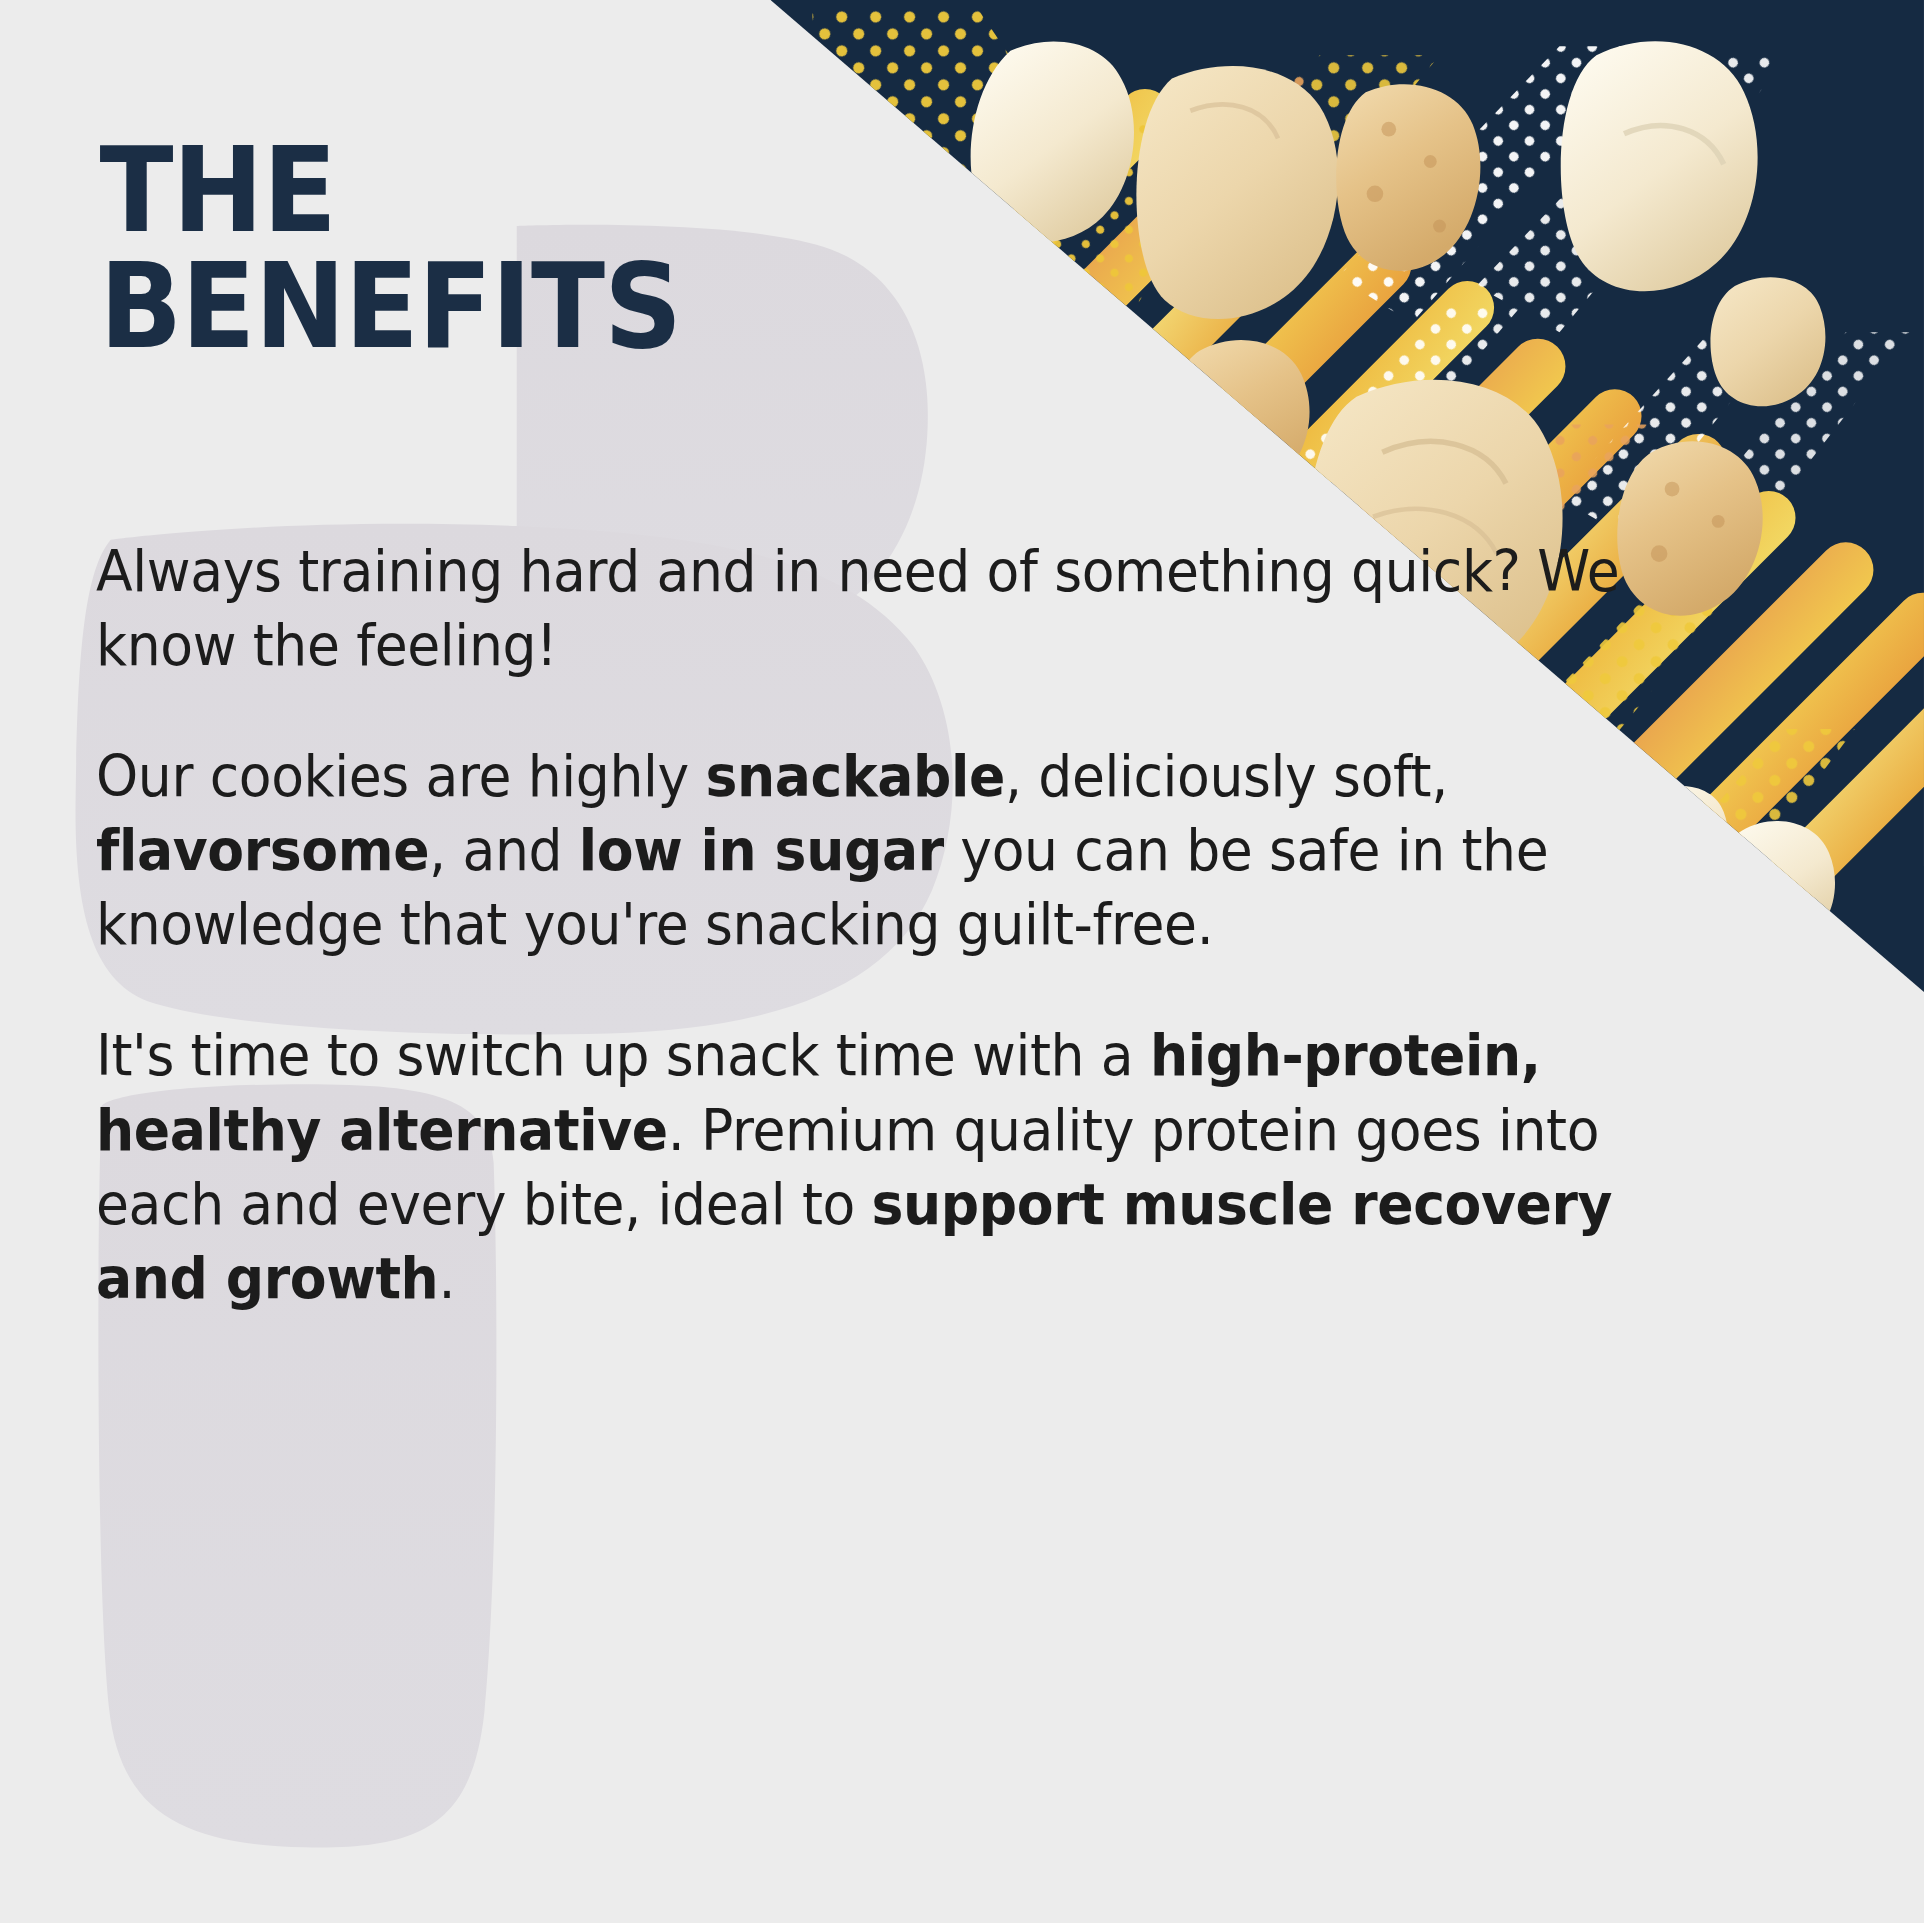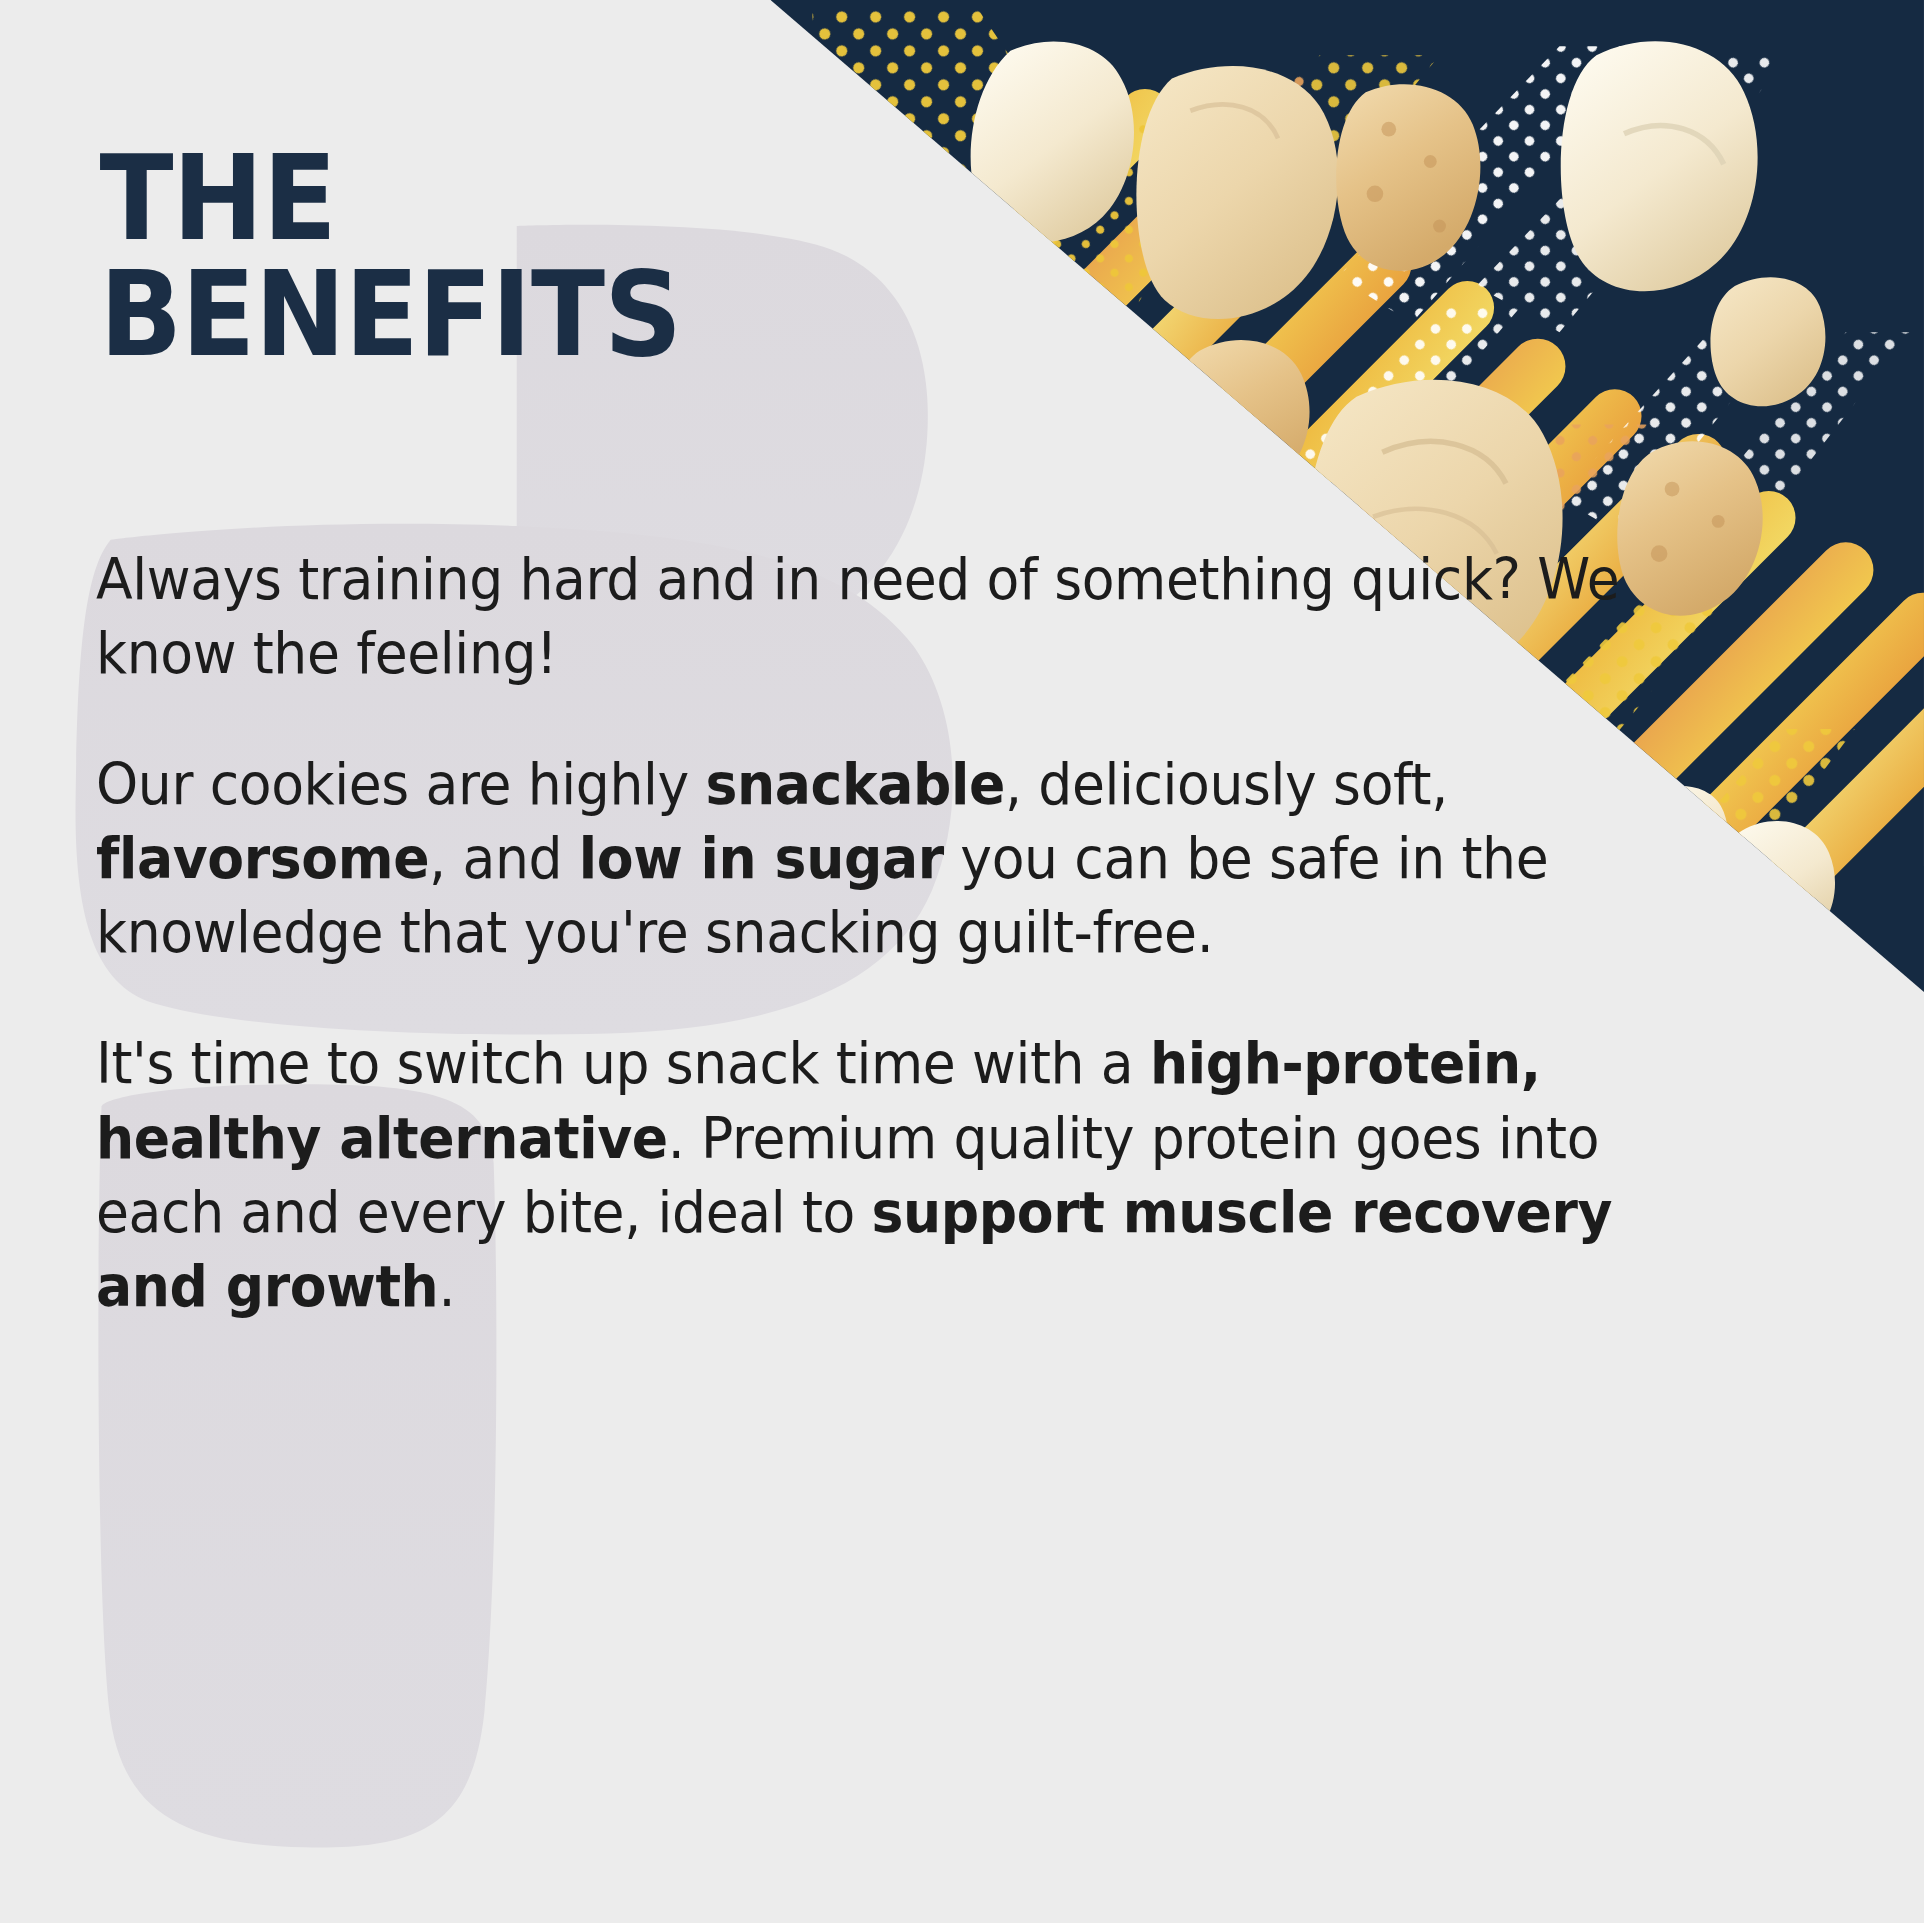--- a/index.html
+++ b/index.html
@@ -32,21 +32,21 @@
   .panel {
     position:absolute;
     inset:0;
     z-index:1;
     pointer-events:none;
   }
 
   
   .content {
     position:absolute;
-    left:96px; top:16px;
+    left:96px; top:8px;
     width:1735px; height:1743px;
     z-index:2;
   }
 
   .title {
     position:absolute;
     left:0; top:125px;
     width:923px;
     color:#1b2e45;
     font-family:"DejaVu Sans", sans-serif;

